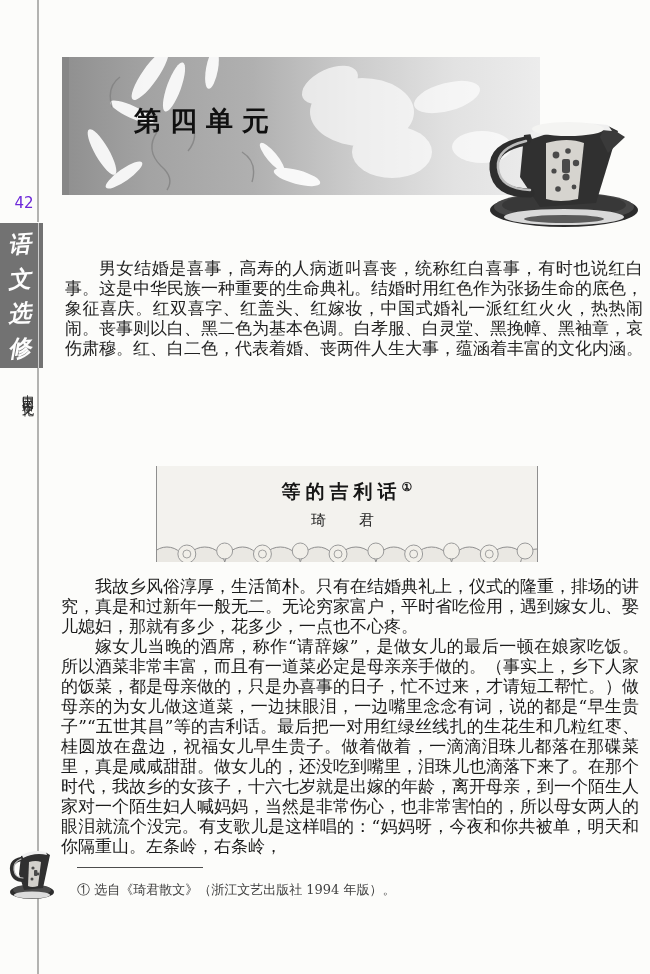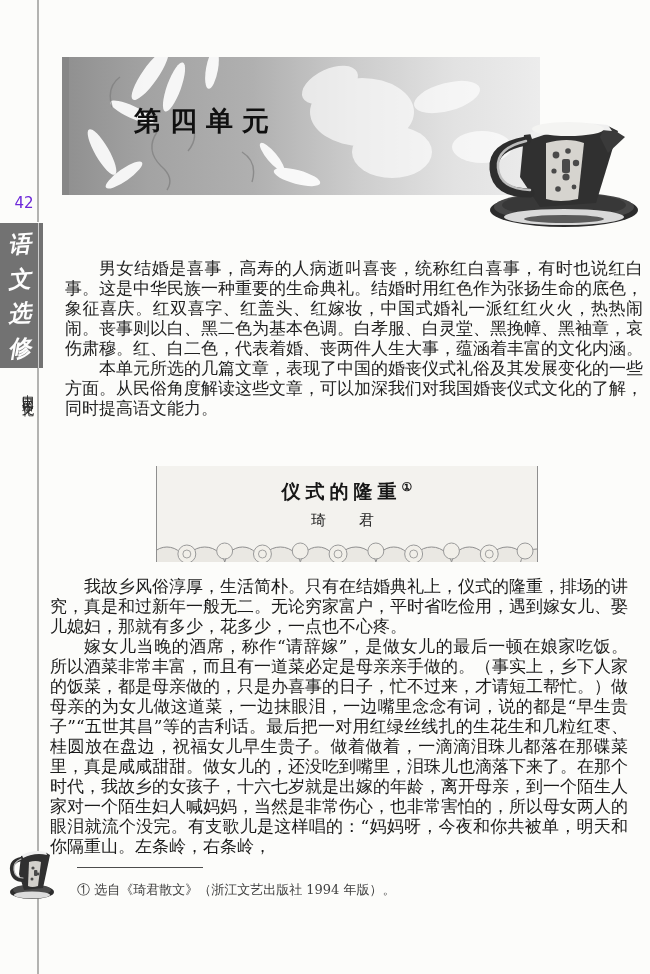--- a/index.html
+++ b/index.html
@@ -47,21 +47,21 @@
   .banner svg{position:absolute; left:0; top:0;}
   .unit-title{
     position:absolute; left:72px; top:46px; margin:0;
     font-size:27px; font-weight:bold; letter-spacing:9px; color:#101010;
   }
   
   .pitcher-large{position:absolute; left:468px; top:107px; width:176px; height:124px;}
   .pitcher-small{position:absolute; left:5px; top:842px; width:50px; height:62px;}
   
   .intro{position:absolute; left:65px; top:258px; width:578px;}
-  .article{position:absolute; left:50px; top:576px; width:578px;}
+  .article{position:absolute; left:61px; top:576px; width:578px;}
   .intro p,.article p{
     margin:0; font-size:17px; line-height:20px;
     text-align:justify; text-indent:2em; color:#1b1b1b;
   }
   .intro p{color:#222;}
   
   .title-box{
     position:absolute; left:156px; top:466px; width:382px; height:96px;
     background:#f3f2ee;
     border-left:1px solid #8f8f8f; border-right:1px solid #8f8f8f;
@@ -154,25 +154,24 @@
       <circle cx="98" cy="70" r="3.6"></circle>
         <circle cx="106" cy="80" r="2.4"></circle>
       <circle cx="90" cy="82" r="2.8"></circle>
         <rect x="94" y="52" width="8" height="14" rx="2"></rect>
     </g>
     <ellipse cx="96" cy="112" rx="40" ry="4" fill="#5a5a5a"></ellipse>
   </svg>
 
   <div class="intro">
     <p>男女结婚是喜事，高寿的人病逝叫喜丧，统称红白喜事，有时也说红白事。这是中华民族一种重要的生命典礼。结婚时用红色作为张扬生命的底色，象征喜庆。红双喜字、红盖头、红嫁妆，中国式婚礼一派红红火火，热热闹闹。丧事则以白、黑二色为基本色调。白孝服、白灵堂、黑挽幛、黑袖章，哀伤肃穆。红、白二色，代表着婚、丧两件人生大事，蕴涵着丰富的文化内涵。</p>
-    <p>本单元所选的几篇文章，表现了中国的婚丧仪式礼俗及其发展变化的一些方面。从民俗角度解读这些文章，可以加深我们对我国婚丧仪式文化的了解，同时提高语文能力。</p>
   </div>
 
   <div class="title-box">
-    <h2 class="article-title"><span>仪式的隆重</span><sup>①</sup></h2>
+    <h2 class="article-title"><span>等的吉利话</span><sup>①</sup></h2>
     <div class="article-author">琦　君</div>
     <svg class="wave-band" viewBox="0 0 382 26" preserveAspectRatio="none">
       <g fill="#eae8e3" stroke="#8e8e8e" stroke-width="1">
         <circle cx="10" cy="30" r="19"></circle>
           <circle cx="48" cy="32" r="21"></circle>
           <circle cx="86" cy="29" r="18"></circle>
         <circle cx="124" cy="32" r="21"></circle>
           <circle cx="162" cy="29" r="18"></circle>
           <circle cx="200" cy="32" r="21"></circle>
         <circle cx="238" cy="29" r="18"></circle>

